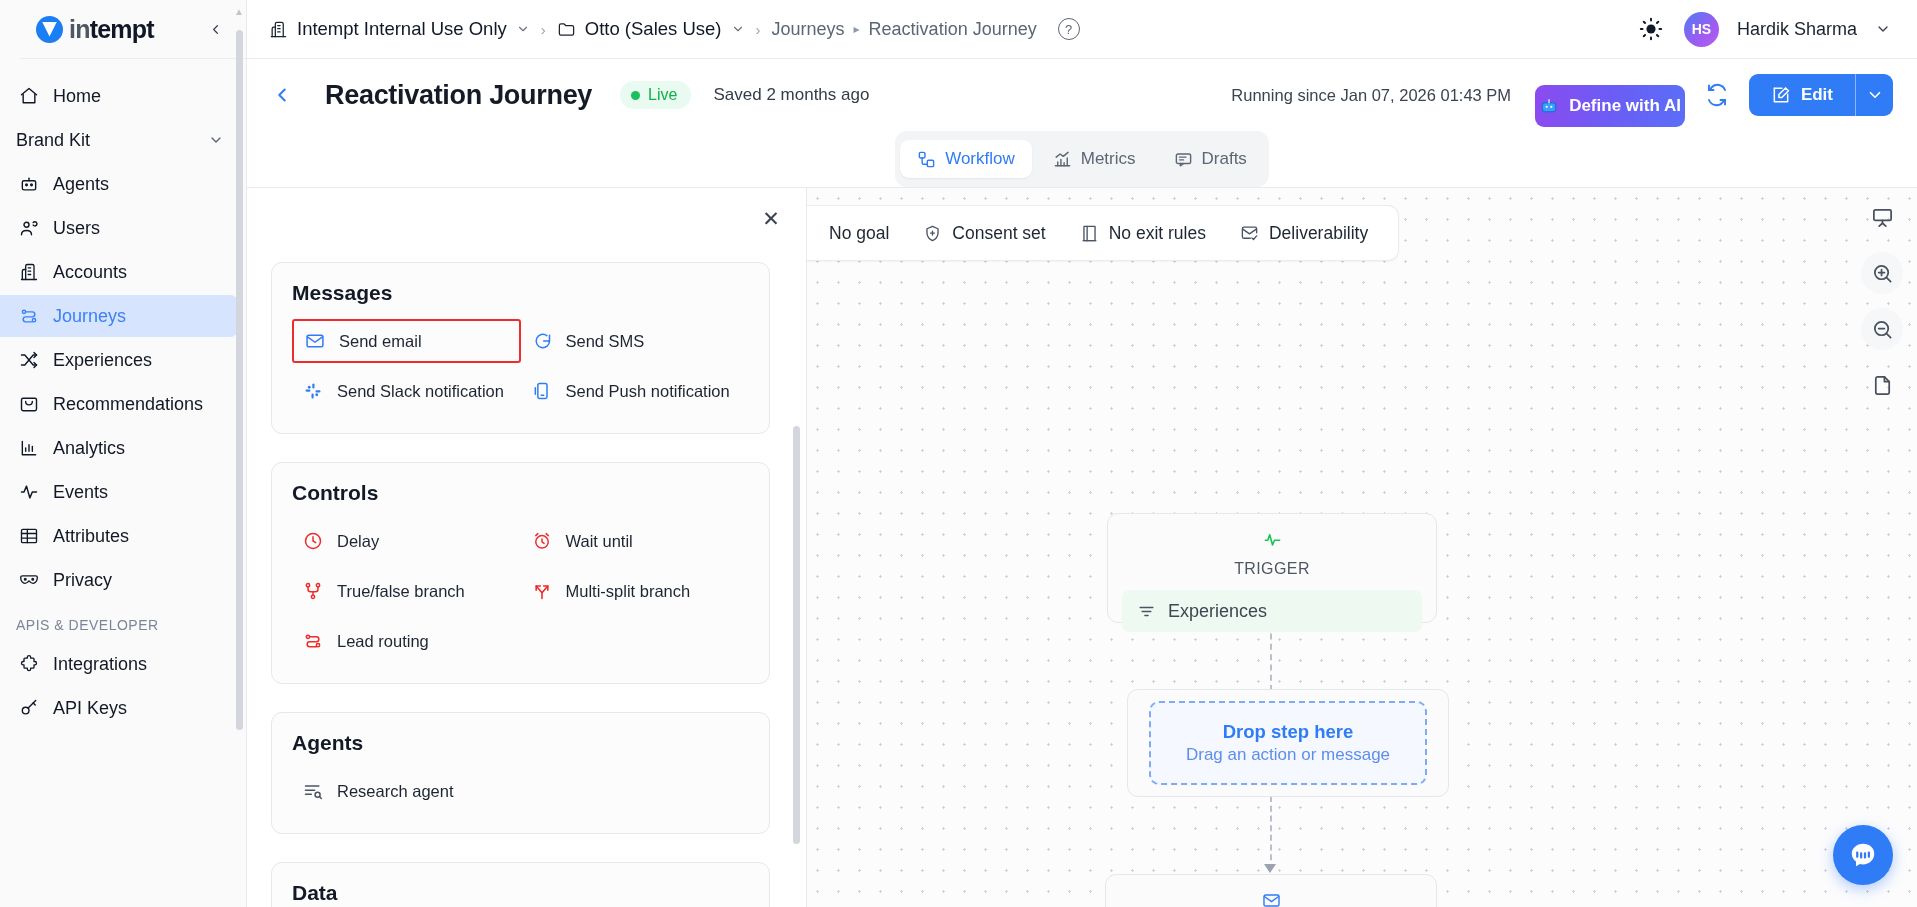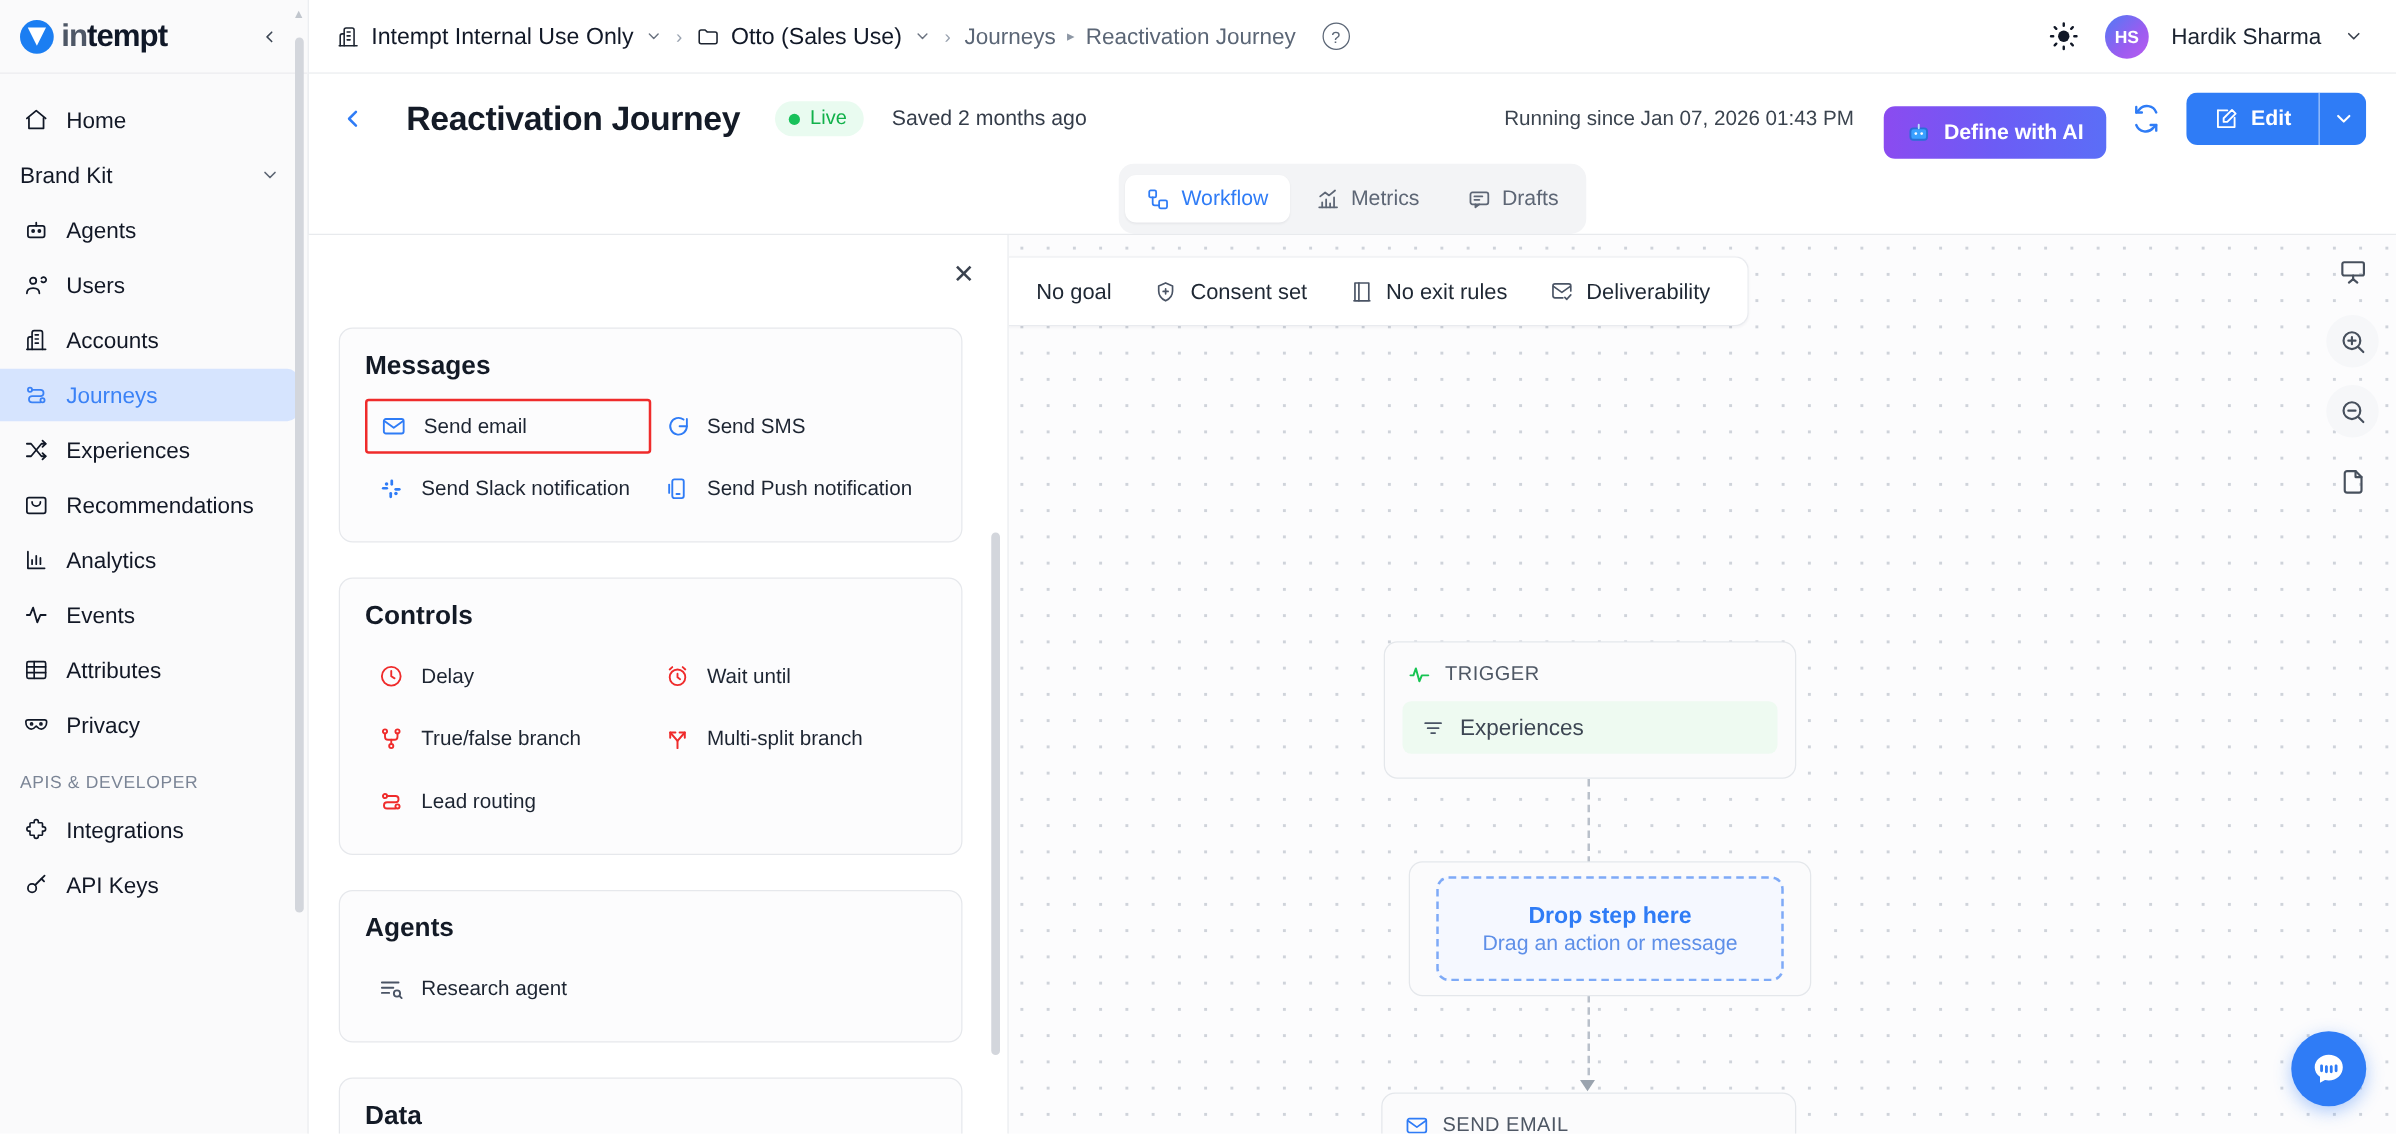--- a/index.html
+++ b/index.html
@@ -20,20 +20,21 @@
     border-right: 1px solid #e8eaed;
     display: flex; flex-direction: column;
     position: relative;
   }
   .sb-brand {
     height: 59px; flex: 0 0 59px;
     display: flex; align-items: center;
     padding: 0 20px 0 16px;
     border-bottom: 1px solid #ececf0;
     background: #fafafb;
+    margin-left: 20px;
   }
   .logo-mark {
     width: 27px; height: 27px; border-radius: 50%;
     background: #1b7ef2; flex: 0 0 27px;
     position: relative; margin-right: 6px;
   }
   .logo-mark::after {
     content: ""; position: absolute; left: 6px; top: 6px;
     width: 15px; height: 15px;
     background: #fff;
@@ -128,21 +129,21 @@
     padding: 5px 14px 5px 11px; font-size: 16px;
   }
   .live-dot { width: 9px; height: 9px; border-radius: 50%; background: #18c15a; }
   .saved-txt { margin-left: 22px; font-size: 17px; color: #343c49; }
   .jh-right { margin-left: auto; display: flex; align-items: center; gap: 16px; }
   .running-txt { font-size: 16.5px; color: #3b444f; margin-right: 8px; }
   .btn-ai {
     display: flex; align-items: center; gap: 10px;
     background: linear-gradient(90deg, #8b4bf0 0%, #6c5cf5 50%, #5b6ef7 100%);
     color: #fff; border: none; border-radius: 9px;
-    height: 42px; padding: 0 18px; font-size: 17px; font-weight: 700;
+    height: 42px; padding: 0 4px; font-size: 17px; font-weight: 700;
     cursor: pointer; font-family: inherit; margin-top: 21px;
   }
   .refresh-btn { width: 32px; height: 32px; display: flex; align-items: center; justify-content: center; color: #2f7cf6; cursor: pointer; }
   .edit-group { display: flex; align-items: stretch; border-radius: 9px; overflow: hidden; }
   .btn-edit {
     display: flex; align-items: center; gap: 10px;
     background: #2f7cf6; color: #fff; border: none;
     height: 42px; padding: 0 22px; font-size: 17px; font-weight: 700;
     cursor: pointer; font-family: inherit;
   }
@@ -225,21 +226,21 @@
   .goalitem svg { width: 19px; height: 19px; color: #4a5465; }
 
   .node {
     position: absolute; background: #fbfbfc;
     border: 1px solid #e4e7eb; border-radius: 11px;
     z-index: 3;
   }
   .node-head {
     display: flex; align-items: center; gap: 11px;
     padding: 16px 18px 12px 18px;
-    font-size: 16px; letter-spacing: .4px; color: #4e5764;
+    font-size: 16px; letter-spacing: .4px; color: #4e5764; flex-direction: column;
   }
   .node-head svg { width: 19px; height: 19px; }
   .node-chip {
     margin: 0 14px 14px 14px; background: #eefaf1;
     border-radius: 7px; height: 42px;
     display: flex; align-items: center; gap: 12px; padding: 0 15px;
     font-size: 18px; color: #3d4653;
   }
   .node-chip svg { width: 19px; height: 19px; color: #4a5465; }
 

